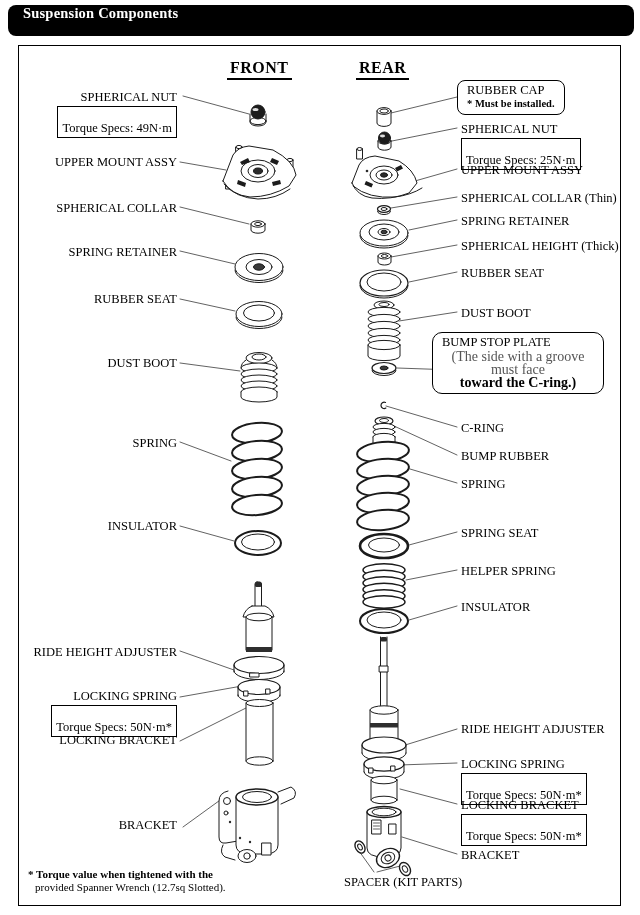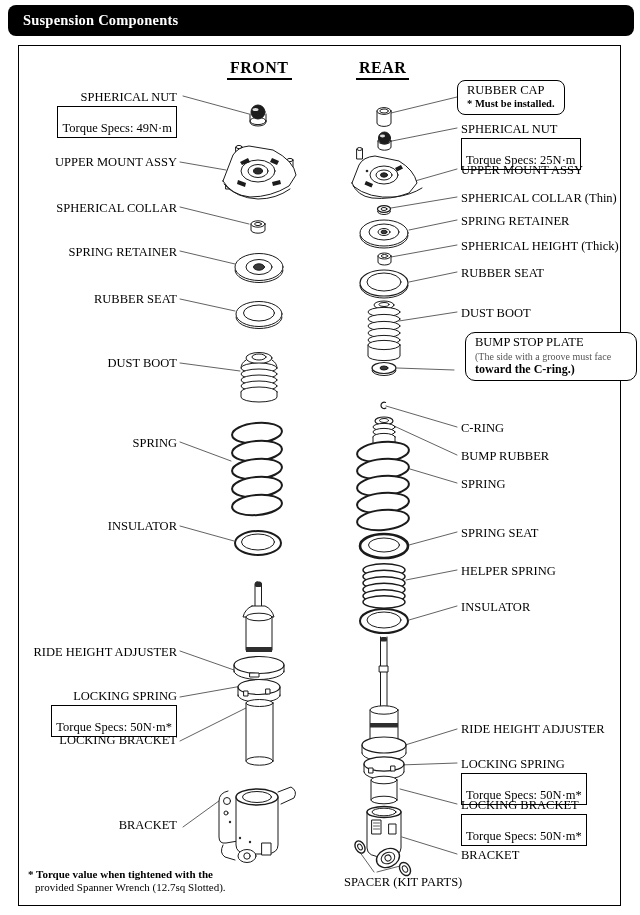--- a/index.html
+++ b/index.html
@@ -3,21 +3,21 @@
 <meta charset="utf-8">
 <style>
   html,body { margin:0; padding:0; background:#fff; }
   .page {
     position:relative; width:640px; height:915px; background:#fff;
     font-family:"Liberation Serif", serif; color:#000; overflow:hidden;
   }
   .titlebar {
     position:absolute; left:8px; top:5px; width:626px; height:31px;
     background:#000; border-radius:8px; color:#fff;
-    display:flex; align-items:center; padding-left:15px; box-sizing:border-box;
+    display:flex; padding-left:15px; box-sizing:border-box;
     font-weight:bold; font-size:14.5px; letter-spacing:0.2px;
   }
   .frame {
     position:absolute; left:18px; top:45px; width:603px; height:861px;
     border:1.5px solid #000; box-sizing:border-box; background:#fff;
   }
   .art { position:absolute; left:0; top:0; }
   .colhead {
     position:absolute; top:59px; font-weight:bold; font-size:16px;
     letter-spacing:0.5px; border-bottom:2px solid #000; padding:0 3px 1px;
@@ -37,22 +37,22 @@
     display:inline-block; border:1px solid #000; padding:15px 4px 2px;
     margin-top:2px; font-size:12.5px; line-height:13px; background:#fff;
   }
   .notebox {
     position:absolute; border:1.5px solid #000; border-radius:8px;
     background:#fff; padding:2px 9px 4px; font-size:12.5px; line-height:15px;
   }
   .notebox .small { font-size:10.5px; font-weight:bold; line-height:12px; }
   .bumpbox { width:152px; border-radius:10px; }
   .bumpbox .nmain { font-size:10.8px; font-weight:bold; line-height:13px; }
-  .bumpbox .nsub1 { font-size:10px; color:#555; line-height:13px; }
-  .bumpbox .nsub2 { font-size:12px; font-weight:bold; line-height:13px; }
+  .bumpbox .nsub1 { font-size:14px; color:#555; line-height:13px;text-align:center; }
+  .bumpbox .nsub2 { font-size:14px; font-weight:bold; line-height:13px;text-align:center; }
   .footnote { position:absolute; left:28px; top:868px; font-size:11px; line-height:13px; }
   .footnote .l1 { font-weight:bold; }
   .footnote .l2 { margin-left:7px; }
 </style>
 </head>
 <body>
 
 <div class="page">
 
   <div class="titlebar">
@@ -404,21 +404,21 @@
   <div class="r-lbl" style="top:122px">
     <div>SPHERICAL NUT</div>
     <span class="tq">Torque Specs: 25N·m</span>
   </div>
   <div class="r-lbl" style="top:163px">UPPER MOUNT ASSY</div>
   <div class="r-lbl" style="top:191px">SPHERICAL COLLAR (Thin)</div>
   <div class="r-lbl" style="top:214px">SPRING RETAINER</div>
   <div class="r-lbl" style="top:239px">SPHERICAL HEIGHT (Thick)</div>
   <div class="r-lbl" style="top:266px">RUBBER SEAT</div>
   <div class="r-lbl" style="top:306px">DUST BOOT</div>
-  <div class="notebox bumpbox" style="left:465px; top:332px">
+  <div class="notebox bumpbox" style="left:432px; top:332px">
     <div>BUMP STOP PLATE</div>
     <div class="nsub1">(The side with a groove must face</div>
     <div class="nsub2">toward the C-ring.)</div>
   </div>
   <div class="r-lbl" style="top:421px">C-RING</div>
   <div class="r-lbl" style="top:449px">BUMP RUBBER</div>
   <div class="r-lbl" style="top:477px">SPRING</div>
   <div class="r-lbl" style="top:526px">SPRING SEAT</div>
   <div class="r-lbl" style="top:564px">HELPER SPRING</div>
   <div class="r-lbl" style="top:600px">INSULATOR</div>

